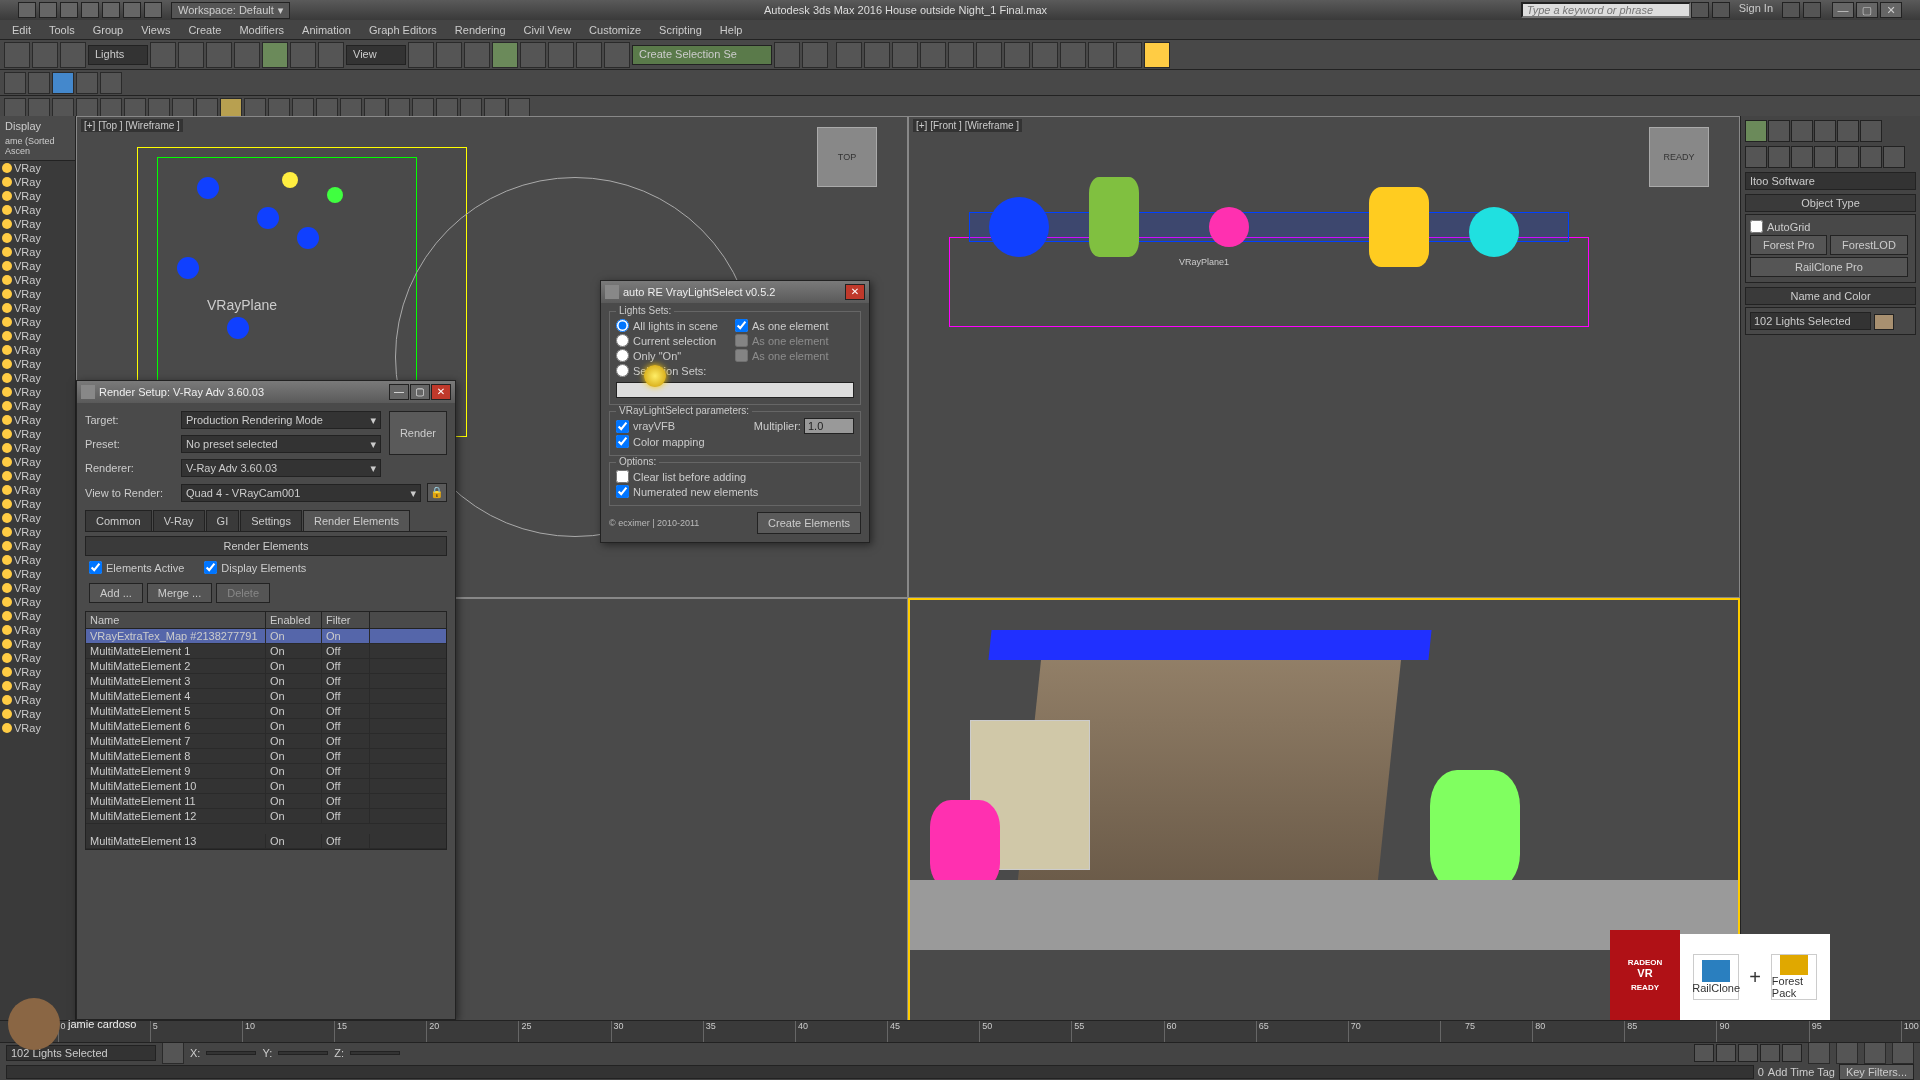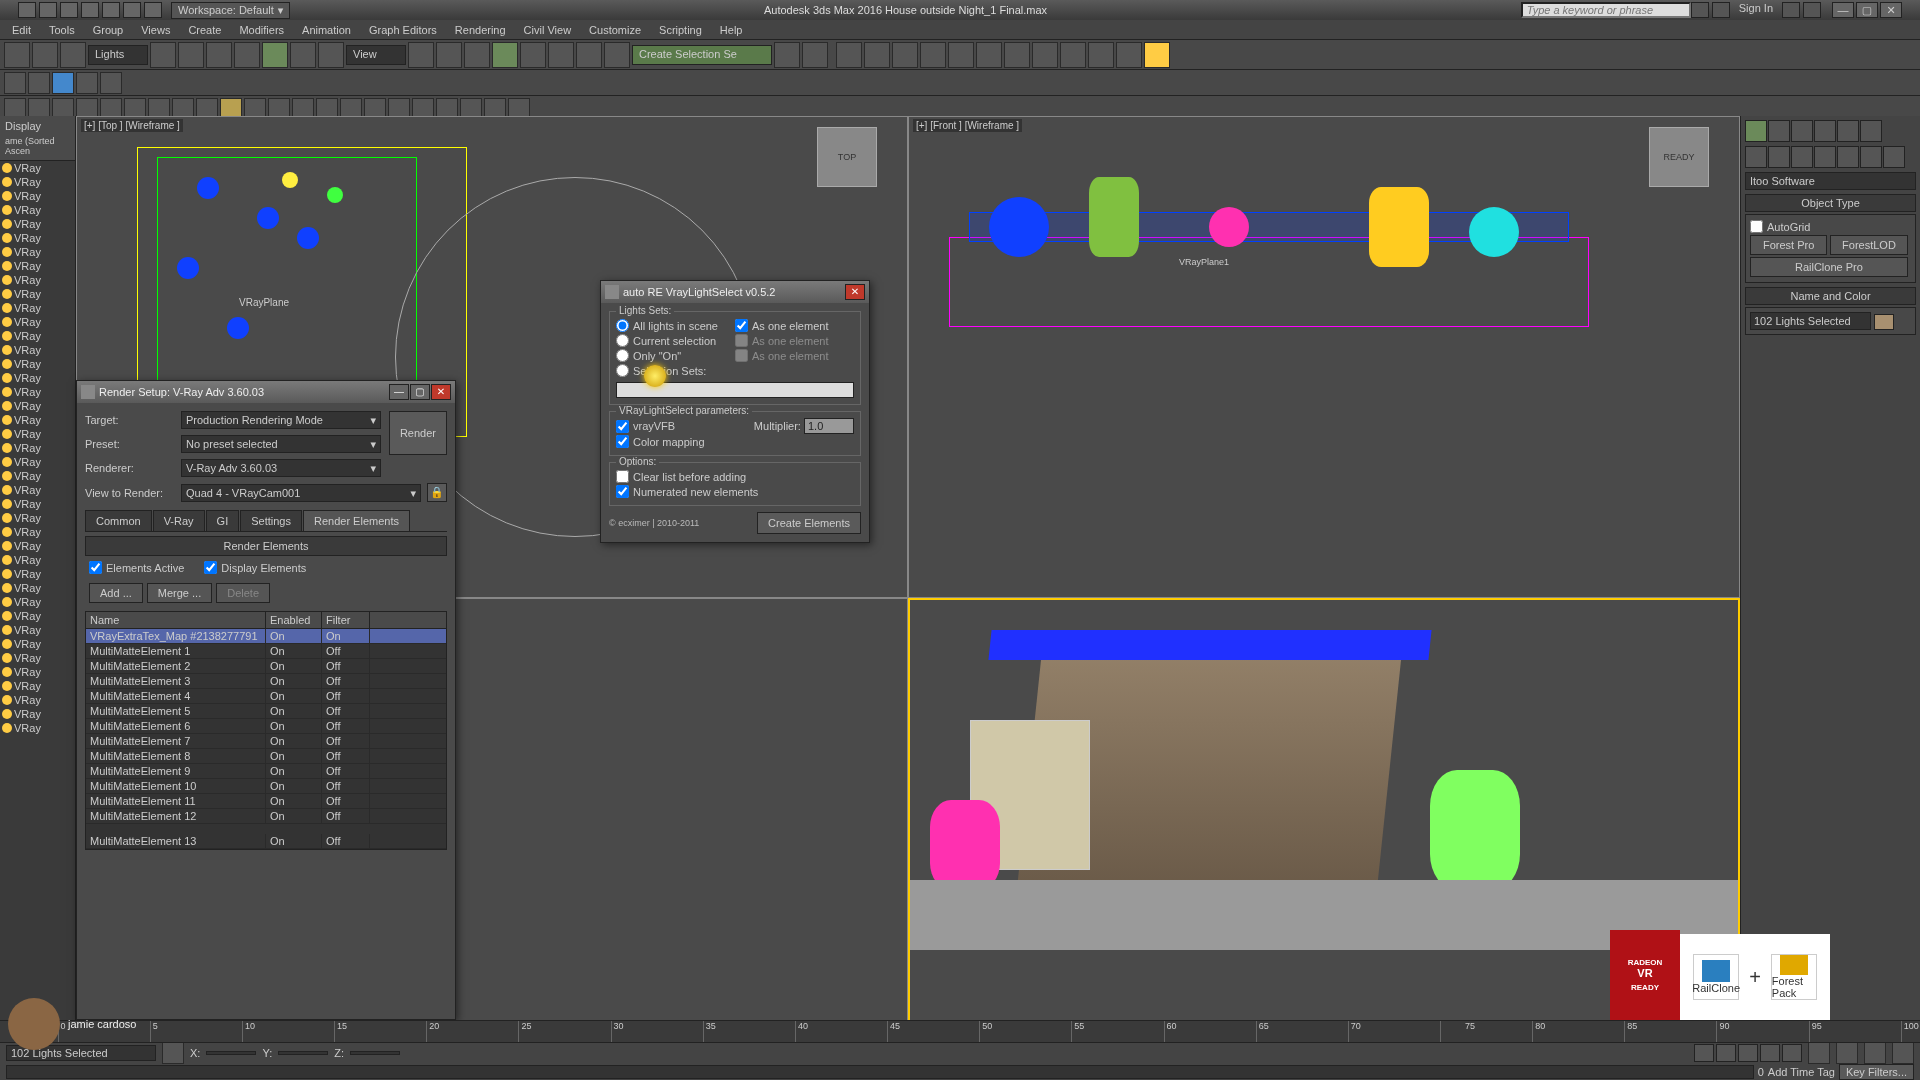--- a/index.html
+++ b/index.html
@@ -448,21 +448,21 @@
         <div class="deco rect" style="top:40px;left:80px;width:260px;height:240px;border-color:#0f0;"></div>
         <div class="deco rect" style="top:30px;left:60px;width:330px;height:290px;border-color:#ff0;"></div>
         <div class="deco" style="top:50%;left:60%;width:360px;height:360px;border:1px solid #aaa;border-radius:50%;margin:-180px 0 0 -180px;"></div>
         <div class="colorblob" style="top:60px;left:120px;width:22px;height:22px;background:#1040ff;"></div>
         <div class="colorblob" style="top:90px;left:180px;width:22px;height:22px;background:#1040ff;"></div>
         <div class="colorblob" style="top:140px;left:100px;width:22px;height:22px;background:#1040ff;"></div>
         <div class="colorblob" style="top:110px;left:220px;width:22px;height:22px;background:#1040ff;"></div>
         <div class="colorblob" style="top:200px;left:150px;width:22px;height:22px;background:#1040ff;"></div>
         <div class="colorblob" style="top:70px;left:250px;width:16px;height:16px;background:#40ff40;"></div>
         <div class="colorblob" style="top:55px;left:205px;width:16px;height:16px;background:#ffee40;"></div>
-        <div class="deco" style="top:180px;left:130px;color:#ccc;font-size:10px;margin-left:32px;">VRayPlane</div>
+        <div class="deco" style="top:180px;left:130px;color:#ccc;font-size:14px;">VRayPlane</div>
       </div>
     </div>
     <div class="viewport vp-tr">
       <div class="vp-label">[+] [Front ] [Wireframe ]</div>
       <div class="vp-content">
         <div class="viewcube">READY</div>
         <div class="deco rect" style="top:120px;left:40px;width:640px;height:90px;border-color:#ff00ff;"></div>
         <div class="deco rect" style="top:95px;left:60px;width:600px;height:30px;border-color:#0040ff;background:rgba(10,60,255,.2);"></div>
         <div class="colorblob" style="top:80px;left:80px;width:60px;height:60px;background:#1040ff;"></div>
         <div class="colorblob" style="top:60px;left:180px;width:50px;height:80px;background:#80c040;border-radius:20%;"></div>

